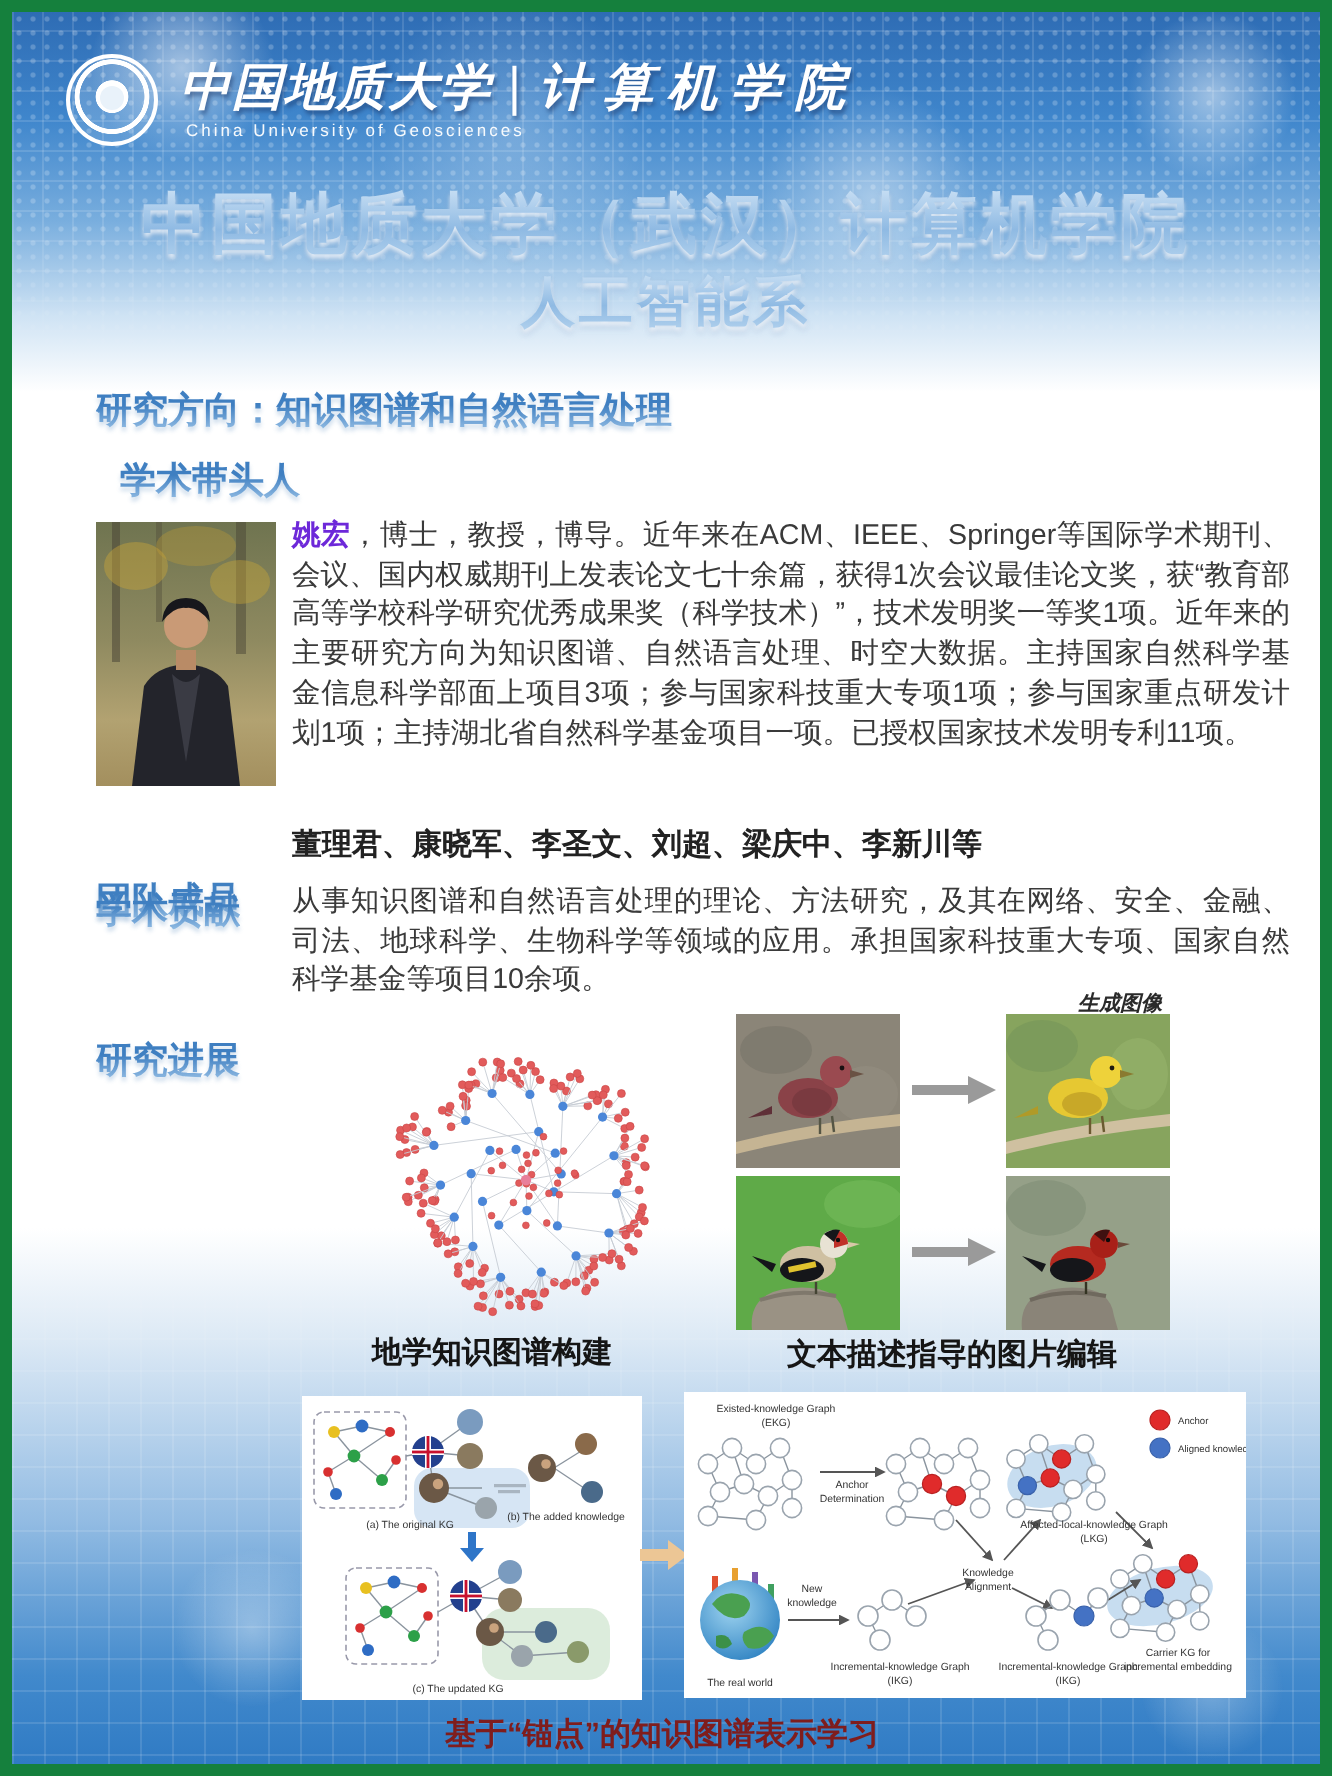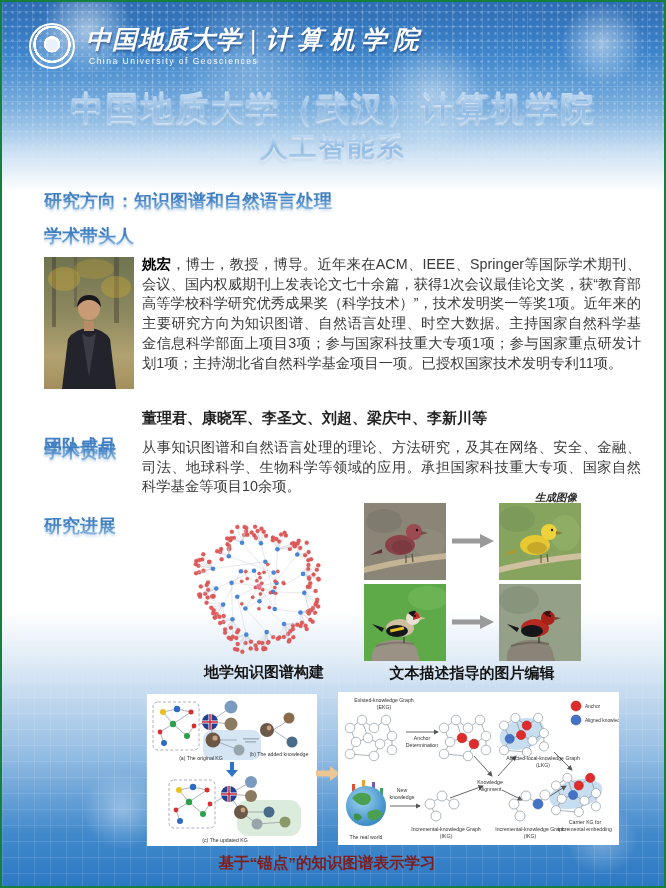--- a/index.html
+++ b/index.html
@@ -1,19 +1,19 @@
 <!DOCTYPE html>
 <html><head>
 <meta charset="utf-8">
 <style>
   html,body{margin:0;padding:0;background:#e8ecf0;}
   .poster{
     position:relative;width:666px;height:888px;overflow:hidden;background:#fff;
     font-family:"Liberation Sans","DejaVu Sans",sans-serif;
-    border:2px solid #15803d;box-sizing:border-box;margin:0 auto;
+    border:6px solid #15803d;box-sizing:border-box;margin:0 auto;
   }
   
   .bg-top{
     position:absolute;top:0;left:0;right:0;height:190px;
     background:
       radial-gradient(circle at 85px 28px, rgba(255,255,255,.55), rgba(255,255,255,0) 46px),
       radial-gradient(circle at 600px 42px, rgba(255,255,255,.50), rgba(255,255,255,0) 42px),
       radial-gradient(circle at 430px 92px, rgba(255,255,255,.40), rgba(255,255,255,0) 55px),
       radial-gradient(circle at 250px 60px, rgba(255,255,255,.25), rgba(255,255,255,0) 70px),
       linear-gradient(180deg,#2e6cb4 0%,#3f86cc 28%,#79aede 55%,#cfe3f4 80%,#ffffff 100%);
@@ -72,45 +72,45 @@
     }
   }
   
   .h{position:absolute;left:42px;font-size:18px;font-weight:bold;color:#4485c5;white-space:nowrap;}
   @supports (-webkit-background-clip:text){
     .h{background:linear-gradient(180deg,#3f7fc1 40%,#9fc6e9 100%);
        -webkit-background-clip:text;background-clip:text;color:transparent;
        filter:drop-shadow(0 2px 1px rgba(140,175,210,.45));}
   }
   .h-direction{top:187px;}
-  .h-leader{top:222px;}
+  .h-leader{top:222px;margin-left:12px;}
   .h-team{top:396px;margin-top:36px;}
   .h-contrib{top:437px;}
   .h-progress{top:512px;}
   
   .bio{
     position:absolute;left:140px;top:253px;width:499px;
     font-size:14.3px;line-height:19.7px;color:#3a3a3a;text-align:justify;
   }
-  .bio b{color:#000000;margin-top:40px;}
+  .bio b{color:#6d28d9;margin-top:40px;}
   .team-members{position:absolute;left:140px;top:397px;font-size:15px;font-weight:bold;color:#222;margin-top:10px;}
   .contrib-text{
     position:absolute;left:140px;top:436px;width:499px;
     font-size:14.3px;line-height:19.7px;color:#3a3a3a;text-align:justify;
   }
   
   .leader-photo{position:absolute;left:42px;top:255px;width:90px;height:132px;overflow:hidden;}
   
   .fig-net{position:absolute;left:183px;top:510px;width:148px;height:148px;}
   #netsvg line{stroke:#c6ccd4;stroke-width:.45;}
   #netsvg .r{fill:#e25b5b;stroke:#c94747;stroke-width:.3;}
   #netsvg .b{fill:#4a86d8;}
   #netsvg .p{fill:#e87f9a;}
   .cap{position:absolute;font-size:15px;font-weight:bold;color:#151515;text-align:center;white-space:nowrap;}
-  .cap-net{top:661px;left:182px;width:160px;}
+  .cap-net{top:661px;left:160px;width:160px;}
   .cap-birds{top:662px;left:385px;width:170px;}
   .cap-anchor{top:851px;left:160px;width:330px;font-size:15.5px;color:#7f1d1d;}
   .bird-col-label{position:absolute;top:489px;width:82px;text-align:center;font-size:10.5px;font-weight:600;color:#2a2a2a;}
   .bcl-1{left:354px;margin-top:24px;} .bcl-2{left:513px;font-style:italic;}
   .bird-img{position:absolute;width:82px;height:77px;overflow:hidden;}
   .bi-a{left:362px;top:501px;} .bi-b{left:497px;top:501px;}
   .bi-c{left:362px;top:582px;} .bi-d{left:497px;top:582px;}
   .bird-arrow{position:absolute;left:450px;width:42px;height:14px;}
   .ba-1{top:532px;} .ba-2{top:613px;}
   

